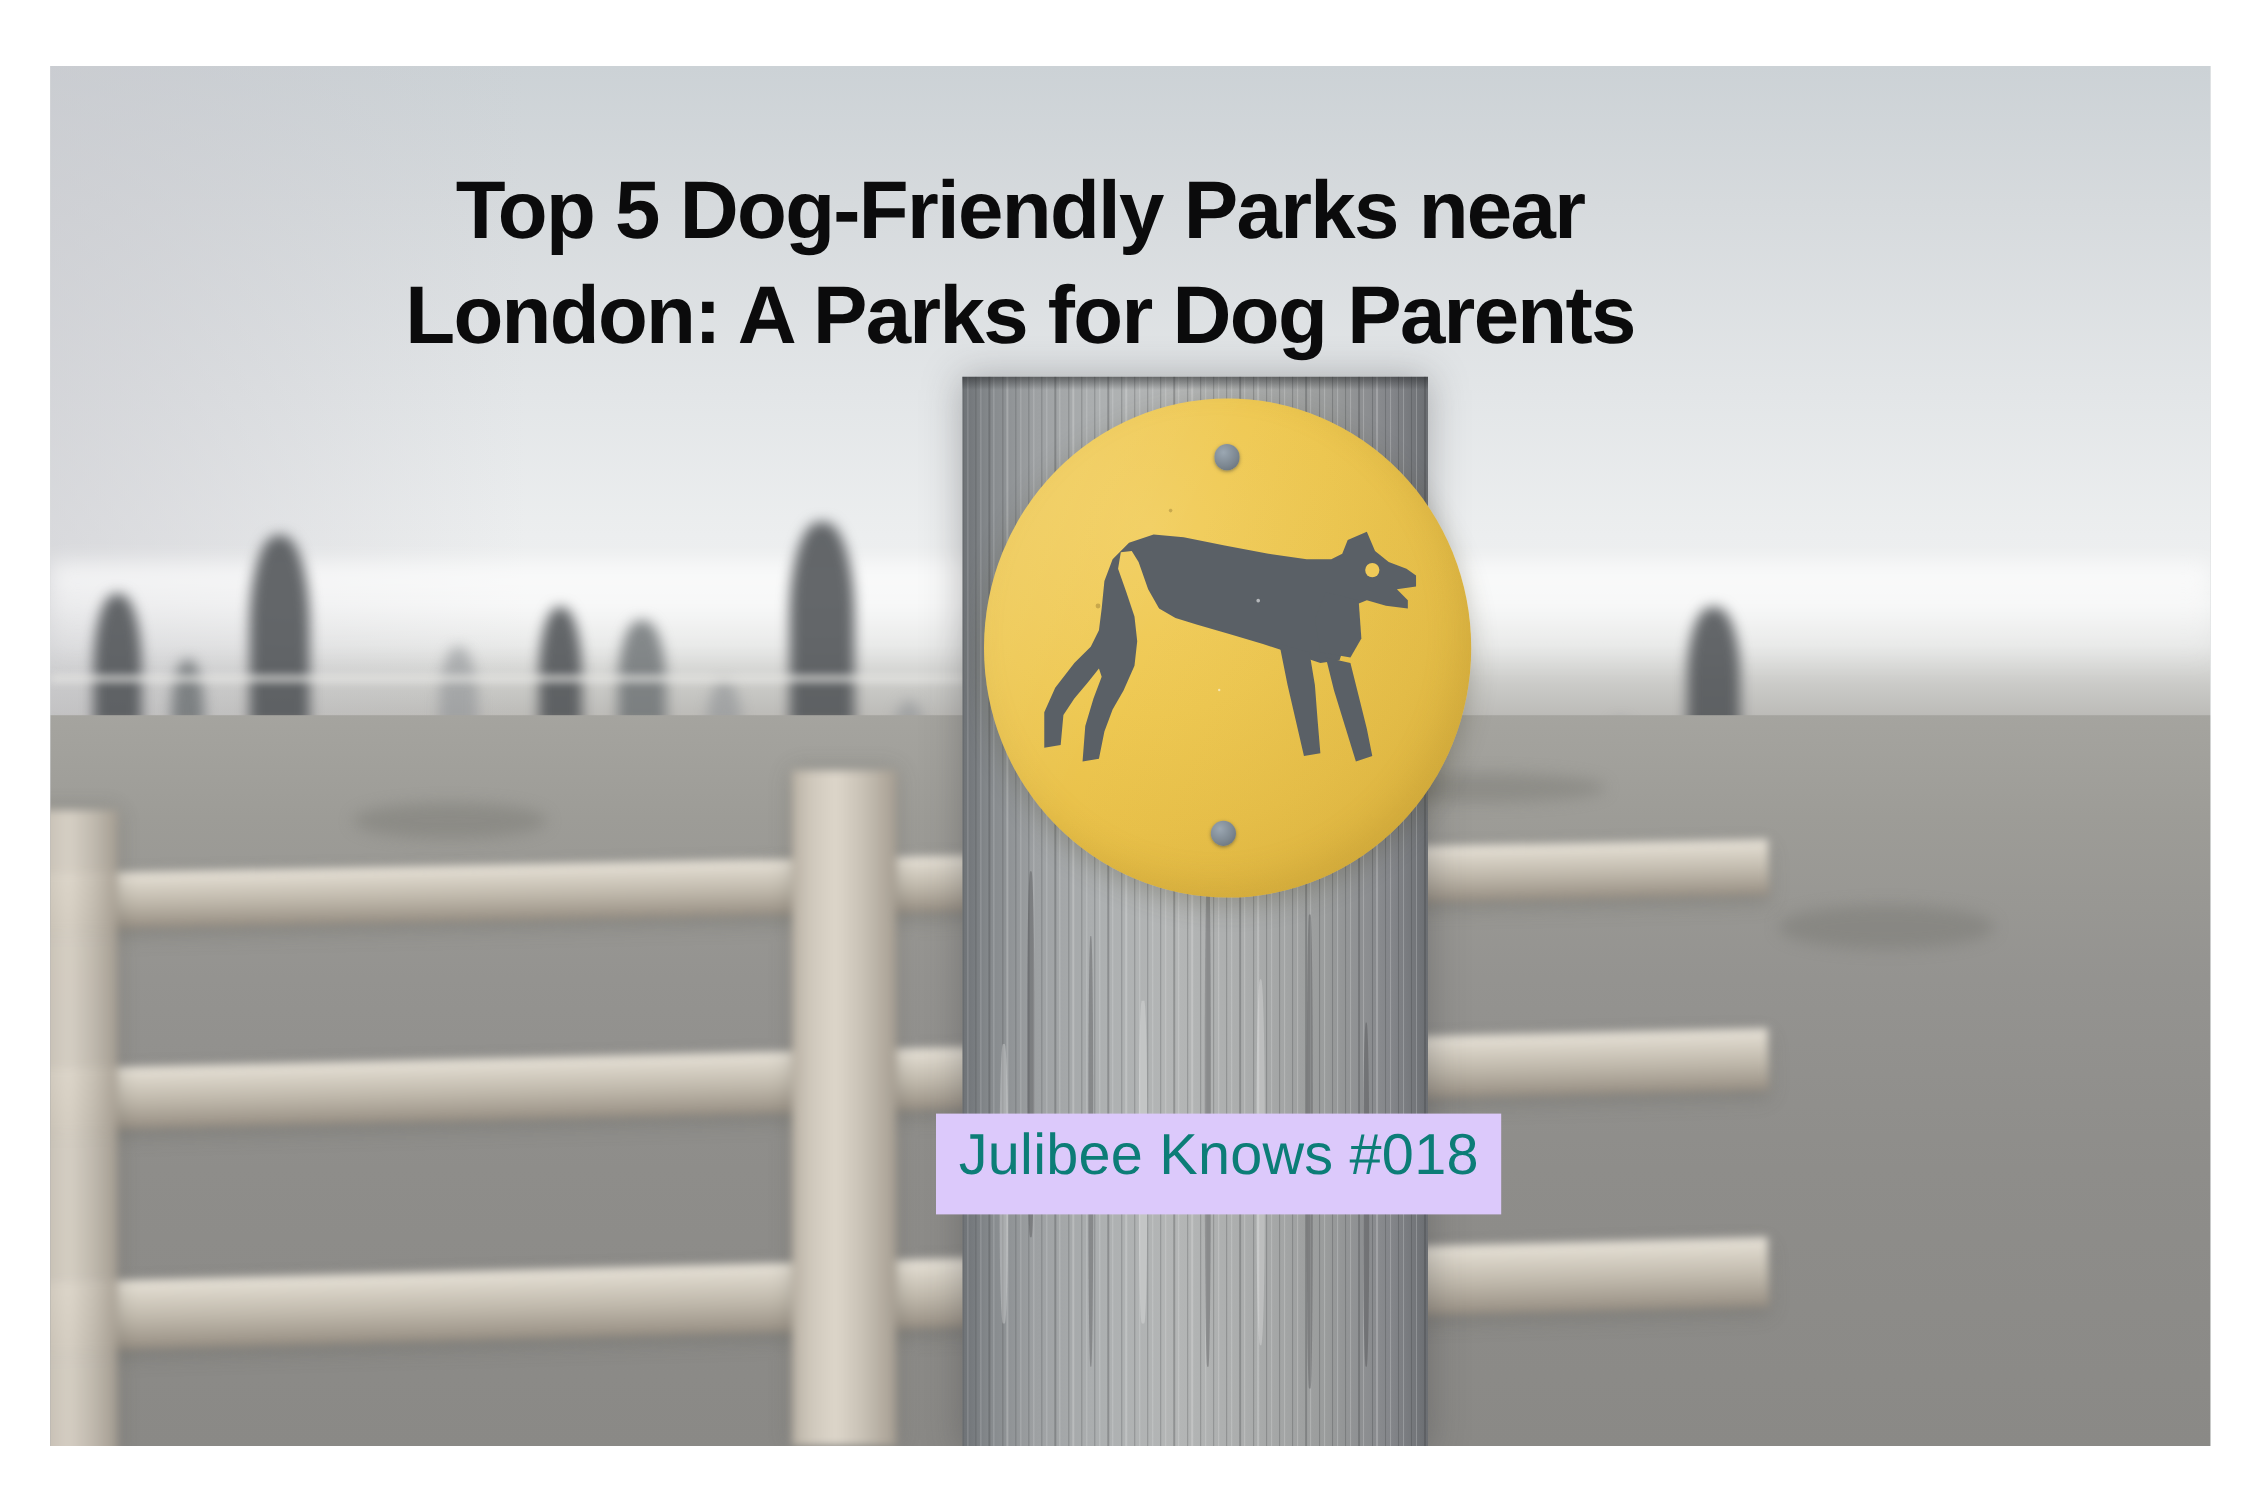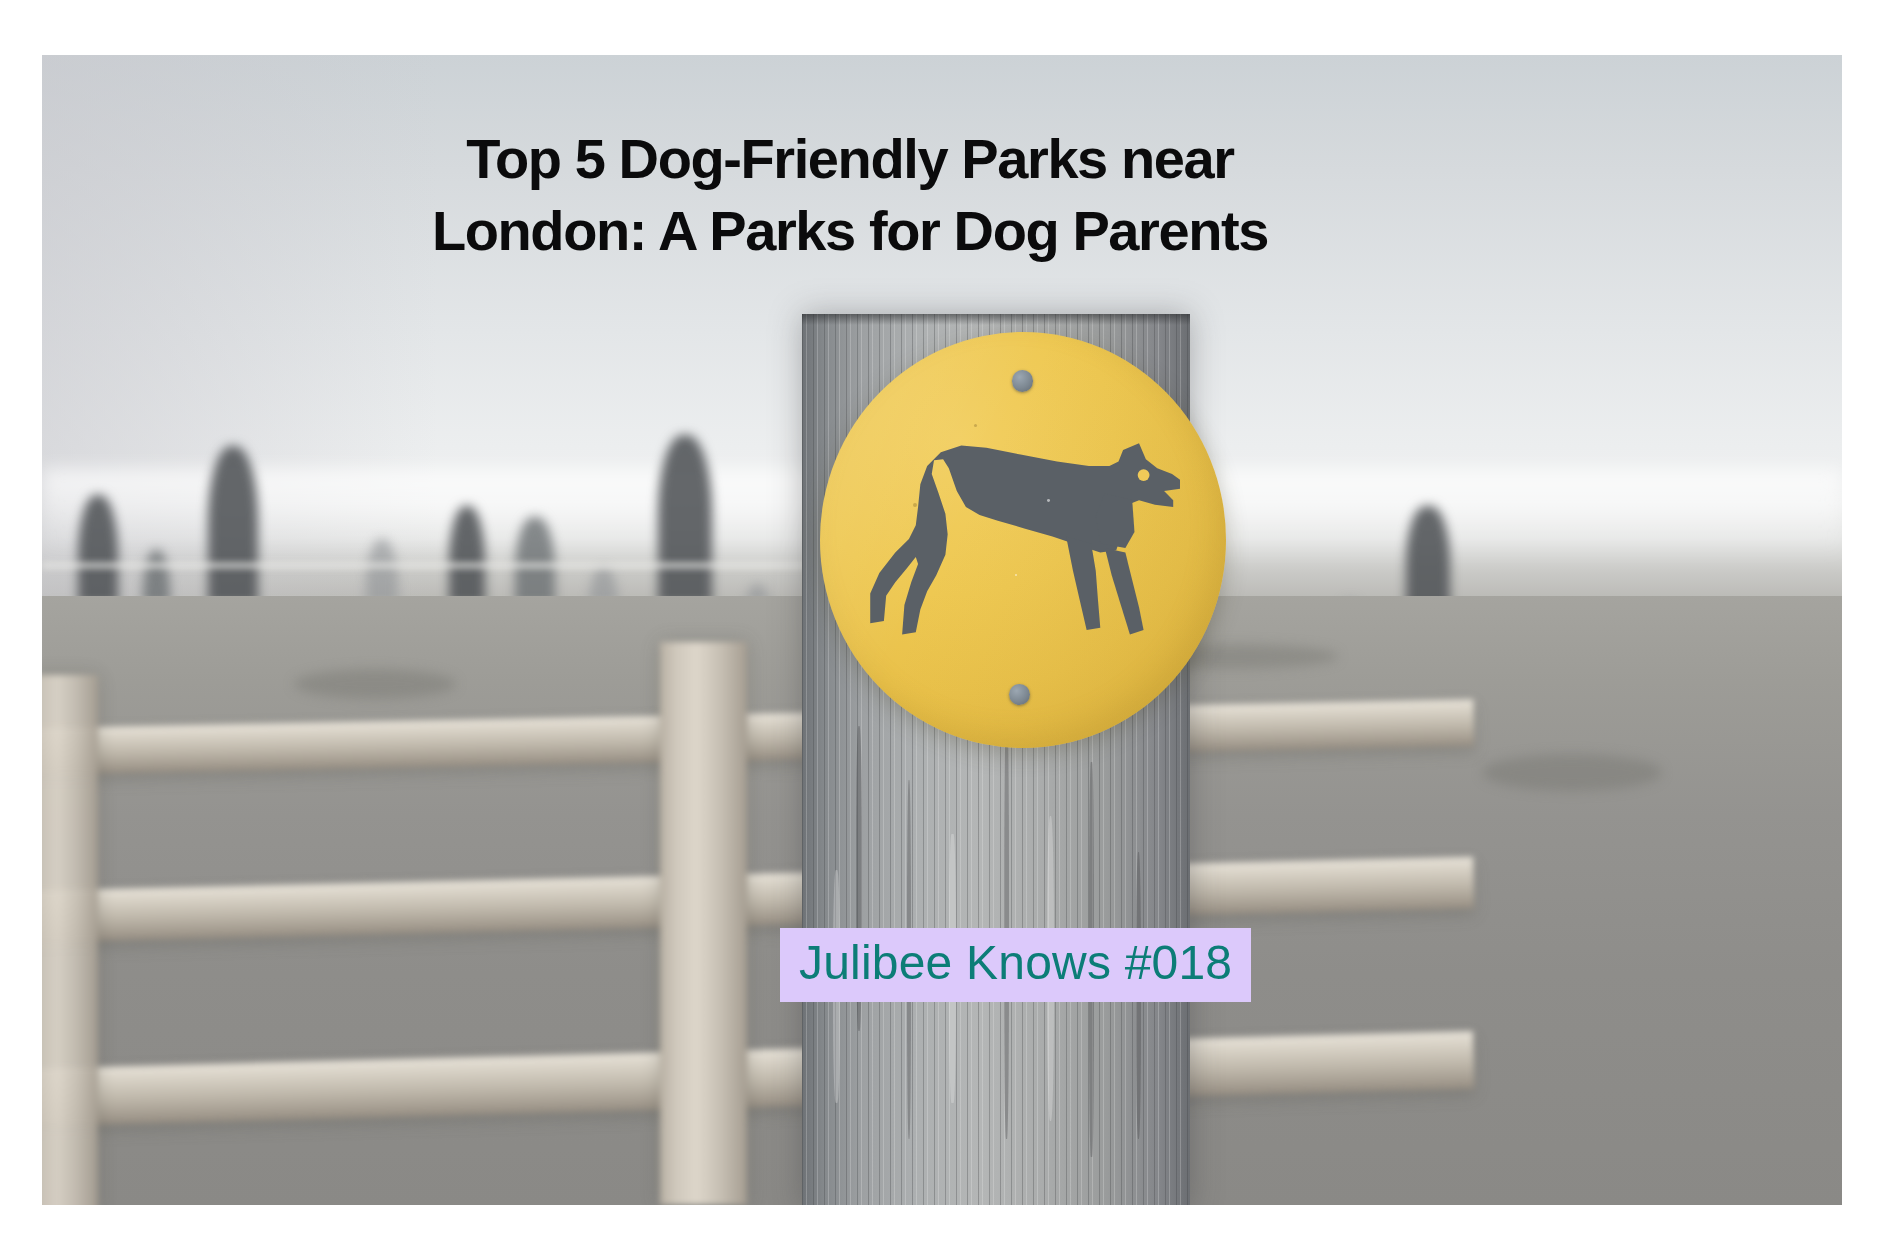--- a/index.html
+++ b/index.html
@@ -262,33 +262,33 @@
 
   
   #title {
     position: absolute;
     left: 140px;
     top: 85px;
     width: 1420px;
     color: #0b0b0c;
     font-family: "Liberation Sans", sans-serif;
     font-weight: bold;
-    font-size: 56px;
+    font-size: 68px;
     line-height: 1.30;
     letter-spacing: -1.4px;
     text-align: center;
     z-index: 40;
   }
 
   
   #badge {
     position: absolute;
     left: 780px;
     top: 928px;
-    padding: 11px 19px 15px 19px;
+    padding: 11px 19px 25px 19px;
     background: #dcc9fb;
     color: #0c7d77;
     font-family: "Liberation Sans", sans-serif;
     font-size: 48px;
     line-height: 1;
     letter-spacing: .2px;
     white-space: nowrap;
     z-index: 45;
   }
 </style>

